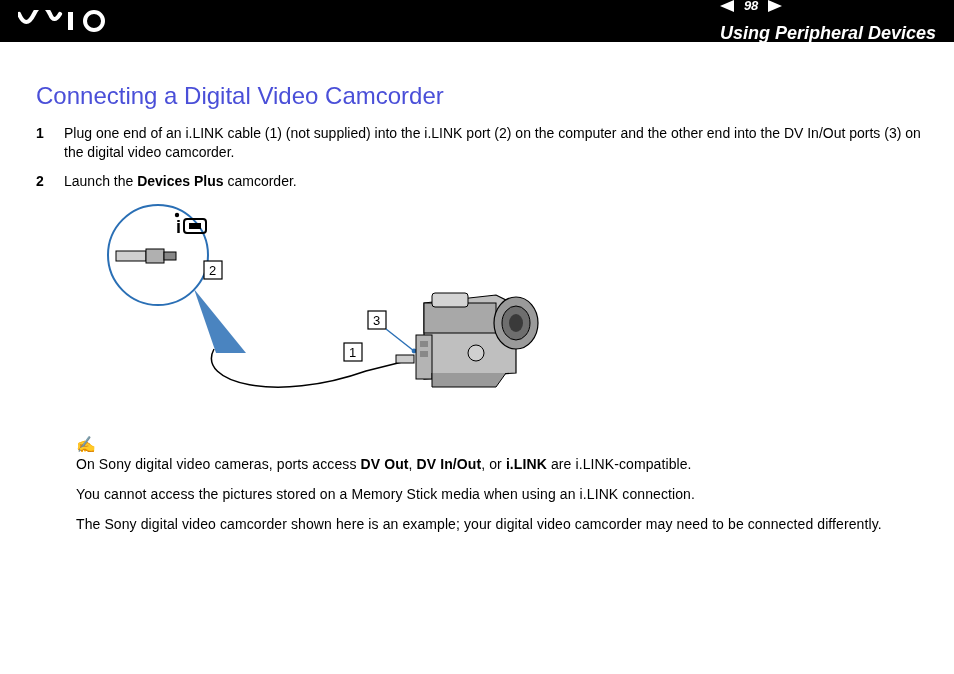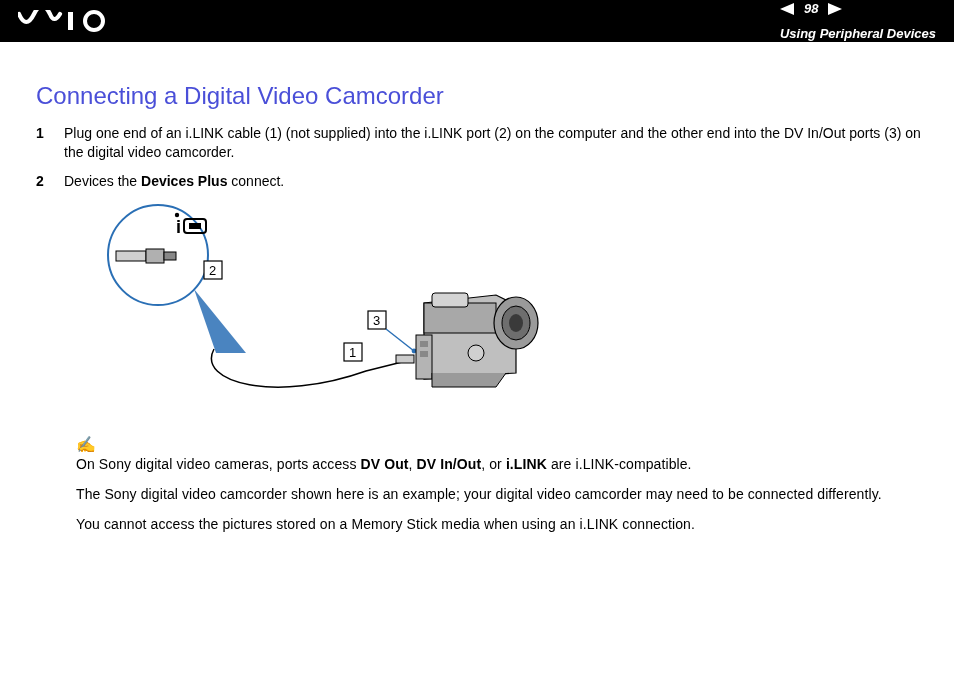--- a/index.html
+++ b/index.html
@@ -1,20 +1,20 @@
 <!DOCTYPE html>
 <html><head>
 <meta charset="utf-8">
 <style>
   * { box-sizing: border-box; margin: 0; padding: 0; }
   html, body { width: 954px; height: 674px; font-family: Arial, Helvetica, sans-serif; background: #fff; }
   .topbar { width: 100%; height: 42px; background: #000; color: #fff; display: flex; align-items: center; justify-content: space-between; padding: 0 18px; }
   .logo { display: flex; align-items: center; gap: 2px; }
   .page-nav { display: flex; align-items: center; gap: 10px; font-size: 13px; font-style: italic; font-weight: bold; }
-  .page-label { font-size: 13px; font-weight: bold; font-style: italic; margin-top: 10px; }
+  .page-label { font-size: 18px; font-weight: bold; font-style: italic; margin-top: 10px; }
   .content { padding: 40px 24px 20px 36px; }
   .heading { color: #4a4fd8; font-size: 24px; font-weight: 400; margin-bottom: 14px; }
   .subheading { color: #8a8a8a; font-size: 18px; font-weight: 400; margin-bottom: 12px; }
   .steps { list-style: none; }
   .step { display: flex; gap: 14px; font-size: 14px; margin-bottom: 10px; line-height: 1.35; }
   .step-num { font-weight: bold; width: 14px; flex-shrink: 0; }
   .step-text b { font-weight: bold; }
   .diagram-wrap { margin: 12px 0 18px 40px; }
   .notes { margin-left: 40px; }
   .note-icon { color: #3a63c8; font-size: 16px; margin-bottom: 2px; }
@@ -53,21 +53,21 @@
   <ol class="steps">
     <li class="step">
       <span class="step-num">1</span>
       <span class="step-text">
         <span>Plug one end of an i.LINK cable (1) (not supplied) into the i.LINK port (2) on the computer and the other end into the DV In/Out ports (3) on the digital video camcorder.</span>
       </span>
     </li>
     <li class="step">
       <span class="step-num">2</span>
       <span class="step-text">
-        <span>Devices the </span><b>Devices Plus</b><span> connect.</span>
+        <span>Launch the </span><b>Devices Plus</b><span> camcorder.</span>
       </span>
     </li>
   </ol>
 
   <div class="diagram-wrap">
     <svg width="480" height="210" viewBox="0 0 480 210">
 
       <circle cx="82" cy="52" r="50" fill="#fff" stroke="#2a6fb5" stroke-width="2"></circle>
 
       <path d="M118 86 L170 150 L140 150 Z" fill="#2a6fb5" opacity="0.85"></path>
@@ -110,16 +110,16 @@
         <circle cx="400" cy="150" r="8" fill="#d0d0d0" stroke="#000"></circle>
       </g>
     </svg>
   </div>
 
   <div class="notes">
     <div class="note-icon">✍</div>
     <p class="note-line">
       <span>On Sony digital video cameras, ports access </span><b>DV Out</b><span>, </span><b>DV In/Out</b><span>, or </span><b>i.LINK</b><span> are i.LINK-compatible.</span>
     </p>
+    <p class="note-line">You cannot access the pictures stored on a Memory Stick media when using an i.LINK connection.</p>
     <p class="note-line">The Sony digital video camcorder shown here is an example; your digital video camcorder may need to be connected differently.</p>
-    <p class="note-line">You cannot access the pictures stored on a Memory Stick media when using an i.LINK connection.</p>
   </div>
 </div>
 
 </body></html>

